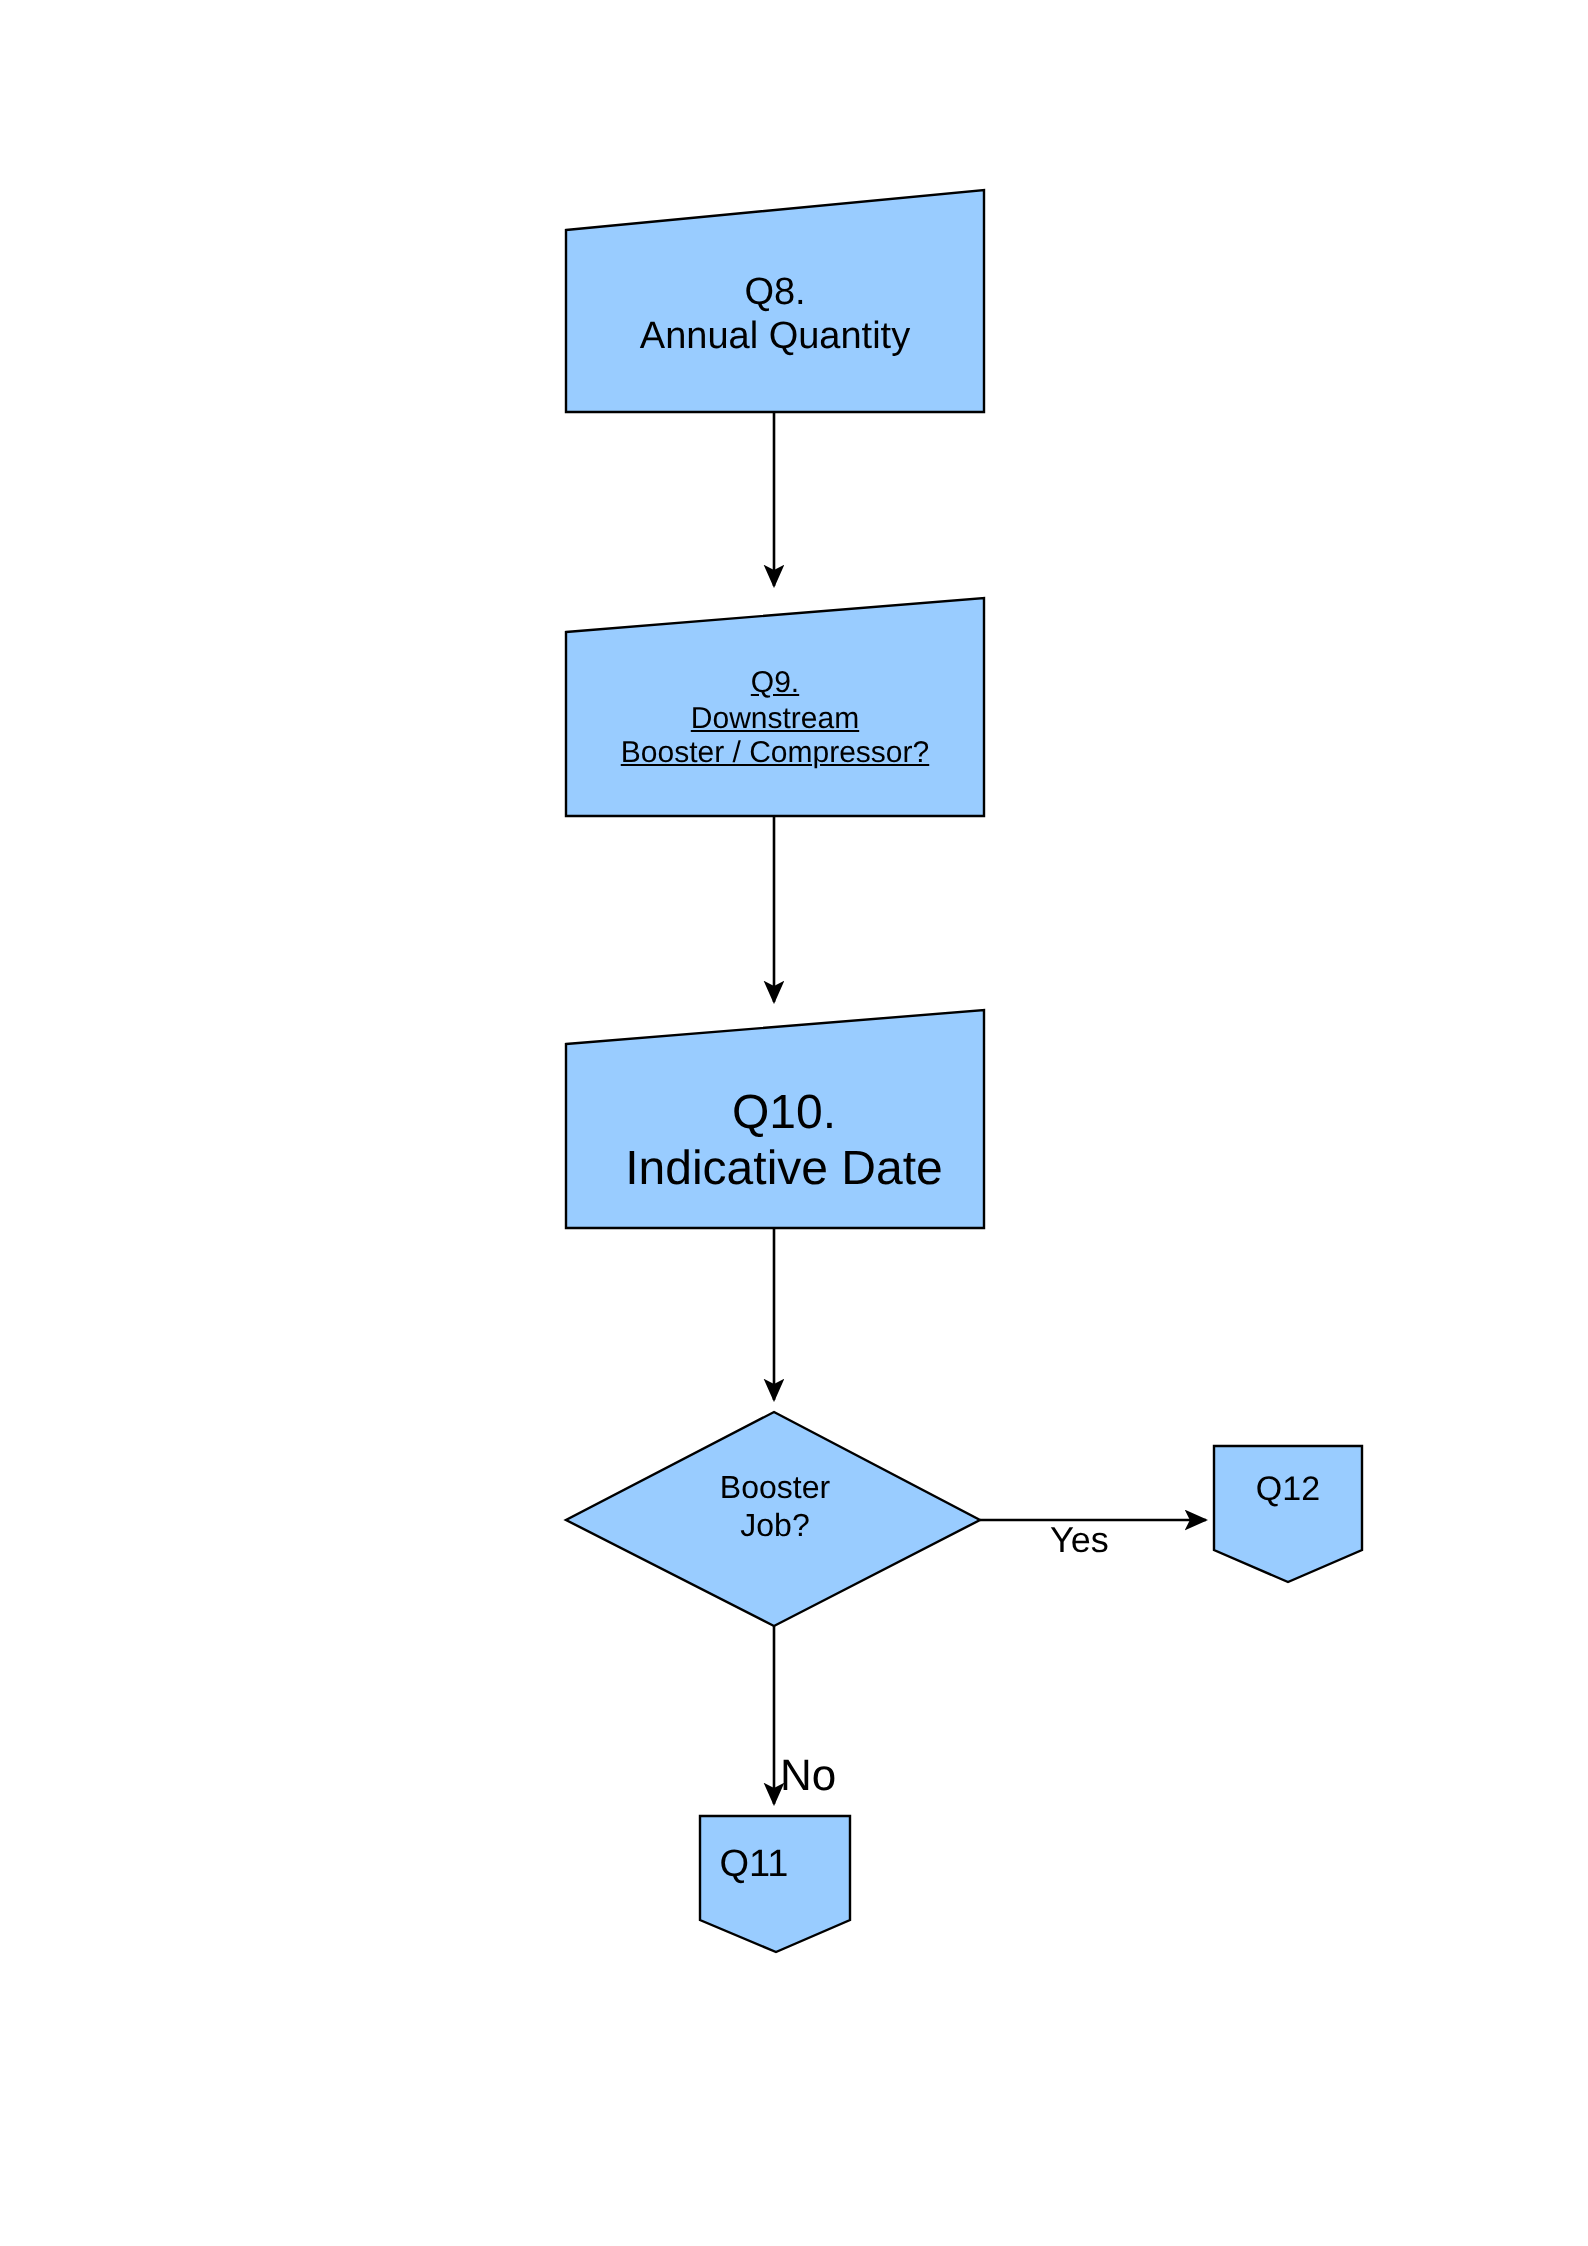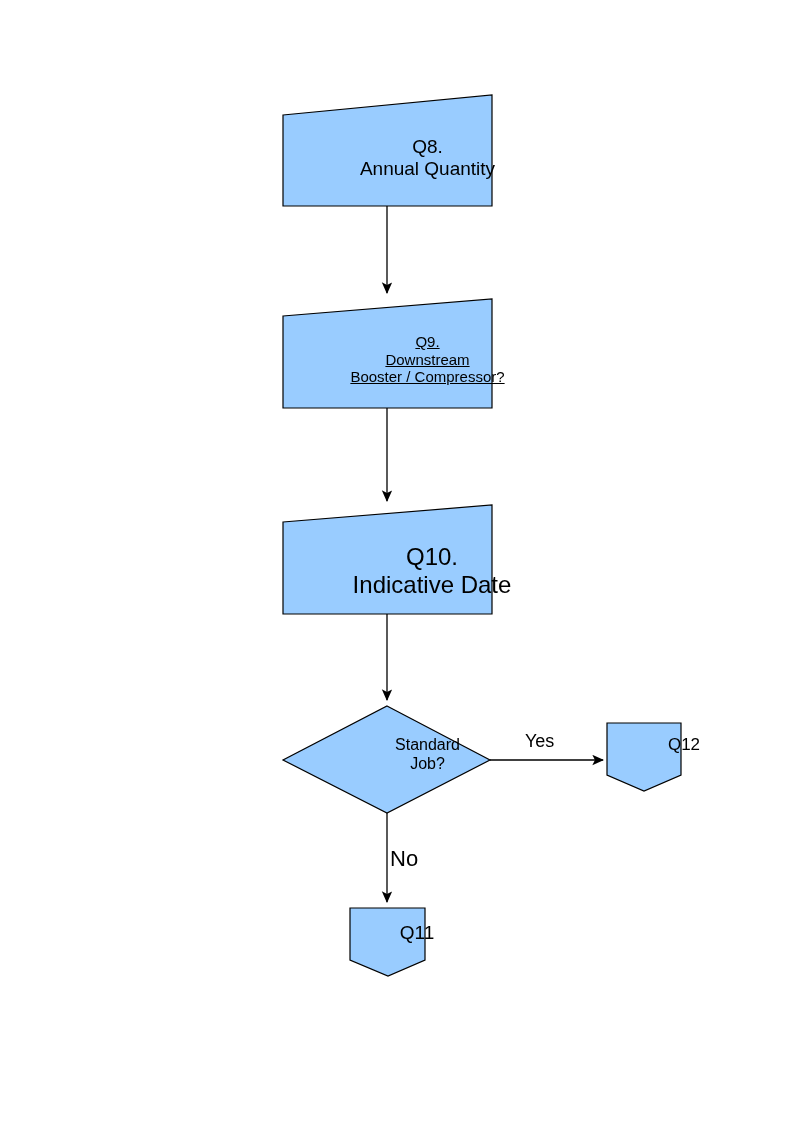--- a/index.html
+++ b/index.html
@@ -28,27 +28,27 @@
     height: 1123px;
   }
   .shape-label {
     position: absolute;
     text-align: center;
     color: #000000;
     font-family: "Liberation Sans", sans-serif;
     line-height: 1.18;
     white-space: pre;
     pointer-events: none;
-    padding-left: 40px;
   }
   .edge-label {
     position: absolute;
     color: #000000;
     font-family: "Liberation Sans", sans-serif;
     white-space: pre;
+    margin-top: 29px;
   }
   .lbl-q8   { left: 283px; top: 136px;  width: 209px; font-size: 19px; }
   .lbl-q9   { left: 283px; top: 333px;  width: 209px; font-size: 15px; text-decoration: underline; }
   .lbl-q10  { left: 298px; top: 543px;  width: 188px; font-size: 24px; }
   .lbl-dec  { left: 300px; top: 736px;  width: 175px; font-size: 16px; }
   .lbl-q12  { left: 607px; top: 735px;  width: 74px;  font-size: 17px; }
   .lbl-q11  { left: 350px; top: 922px;  width: 54px;  font-size: 19px; }
   .lbl-yes  { left: 525px; top: 731px;  font-size: 18px; }
   .lbl-no   { left: 390px; top: 846px;  font-size: 22px; }
 </style>
@@ -90,21 +90,21 @@
   <div class="shape-label lbl-q8">Q8.
 Annual Quantity</div>
 
   <div class="shape-label lbl-q9">Q9.
 Downstream
 Booster / Compressor?</div>
 
   <div class="shape-label lbl-q10">Q10.
 Indicative Date</div>
 
-  <div class="shape-label lbl-dec">Standard
+  <div class="shape-label lbl-dec">Booster
 Job?</div>
 
   <div class="shape-label lbl-q12">Q12</div>
 
   <div class="shape-label lbl-q11">Q11</div>
 
   <div class="edge-label lbl-yes">Yes</div>
 
   <div class="edge-label lbl-no">No</div>
 

